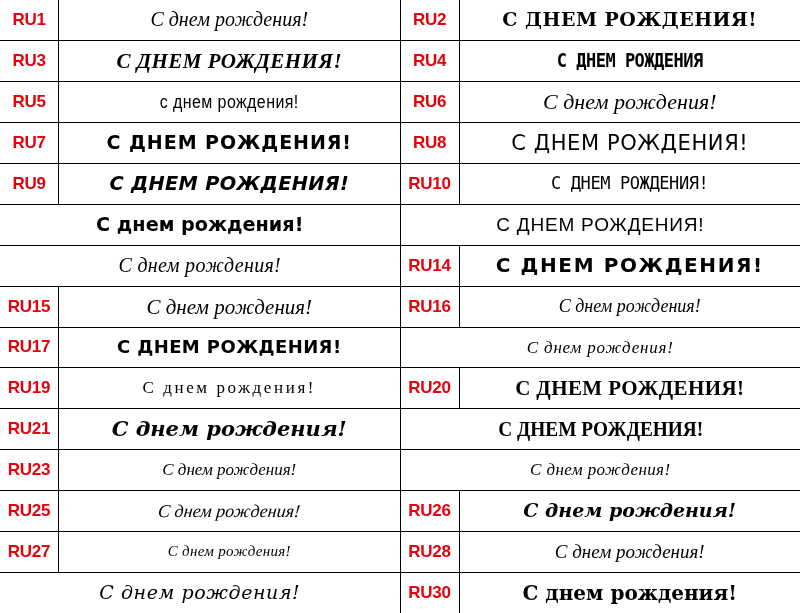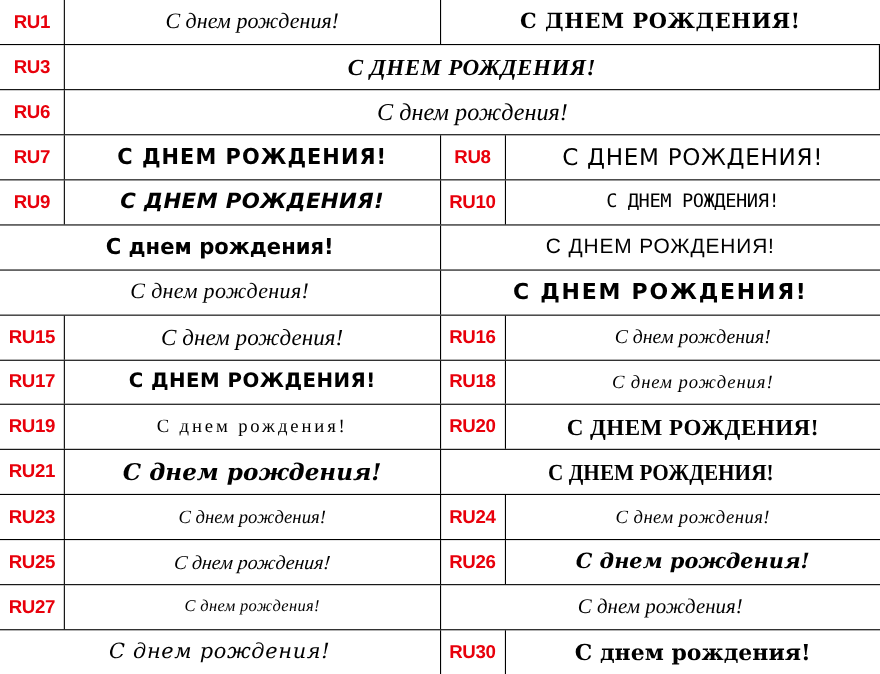--- a/index.html
+++ b/index.html
@@ -99,32 +99,41 @@
 <body>
 
 <div id="sheet">
 
   <div class="row">
     <div class="cell left">
       <div class="code">RU1</div>
       <div class="sample s1">С днем рождения!</div>
     </div>
     <div class="cell">
+      <div class="code">RU2</div>
       <div class="sample s2">С ДНЕМ РОЖДЕНИЯ!</div>
     </div>
   </div>
 
   <div class="row">
     <div class="cell left">
       <div class="code">RU3</div>
       <div class="sample s3">С ДНЕМ РОЖДЕНИЯ!</div>
     </div>
-  </div>
-
-  <div class="row">
+    <div class="cell">
+      <div class="code">RU4</div>
+      <div class="sample s4">С ДНЕМ РОЖДЕНИЯ</div>
+    </div>
+  </div>
+
+  <div class="row">
+    <div class="cell left">
+      <div class="code">RU5</div>
+      <div class="sample s5">с днем рождения!</div>
+    </div>
     <div class="cell">
       <div class="code">RU6</div>
       <div class="sample s6">С днем рождения!</div>
     </div>
   </div>
 
   <div class="row">
     <div class="cell left">
       <div class="code">RU7</div>
       <div class="sample s7">С ДНЕМ РОЖДЕНИЯ!</div>
@@ -153,20 +162,21 @@
     <div class="cell">
       <div class="sample s12">С ДНЕМ РОЖДЕНИЯ!</div>
     </div>
   </div>
 
   <div class="row">
     <div class="cell left">
       <div class="sample s13">С днем рождения!</div>
     </div>
     <div class="cell">
+      <div class="code">RU14</div>
       <div class="sample s14">С ДНЕМ РОЖДЕНИЯ!</div>
     </div>
   </div>
 
   <div class="row">
     <div class="cell left">
       <div class="code">RU15</div>
       <div class="sample s15">С днем рождения!</div>
     </div>
     <div class="cell">
@@ -174,21 +184,20 @@
       <div class="sample s16">С днем рождения!</div>
     </div>
   </div>
 
   <div class="row">
     <div class="cell left">
       <div class="code">RU17</div>
       <div class="sample s17">С ДНЕМ РОЖДЕНИЯ!</div>
     </div>
     <div class="cell">
-      <div class="code">RU18</div>
       <div class="sample s18">С днем рождения!</div>
     </div>
   </div>
 
   <div class="row">
     <div class="cell left">
       <div class="code">RU19</div>
       <div class="sample s19">С днем рождения!</div>
     </div>
     <div class="cell">
@@ -206,21 +215,20 @@
       <div class="sample s22">С ДНЕМ РОЖДЕНИЯ!</div>
     </div>
   </div>
 
   <div class="row">
     <div class="cell left">
       <div class="code">RU23</div>
       <div class="sample s23">С днем рождения!</div>
     </div>
     <div class="cell">
-      <div class="code">RU24</div>
       <div class="sample s24">С днем рождения!</div>
     </div>
   </div>
 
   <div class="row">
     <div class="cell left">
       <div class="code">RU25</div>
       <div class="sample s25">С днем рождения!</div>
     </div>
     <div class="cell">
@@ -228,20 +236,21 @@
       <div class="sample s26">С днем рождения!</div>
     </div>
   </div>
 
   <div class="row">
     <div class="cell left">
       <div class="code">RU27</div>
       <div class="sample s27">С днем рождения!</div>
     </div>
     <div class="cell">
+      <div class="code">RU28</div>
       <div class="sample s28">С днем рождения!</div>
     </div>
   </div>
 
   <div class="row">
     <div class="cell left">
       <div class="sample s29">С днем рождения!</div>
     </div>
     <div class="cell">
       <div class="code">RU30</div>

